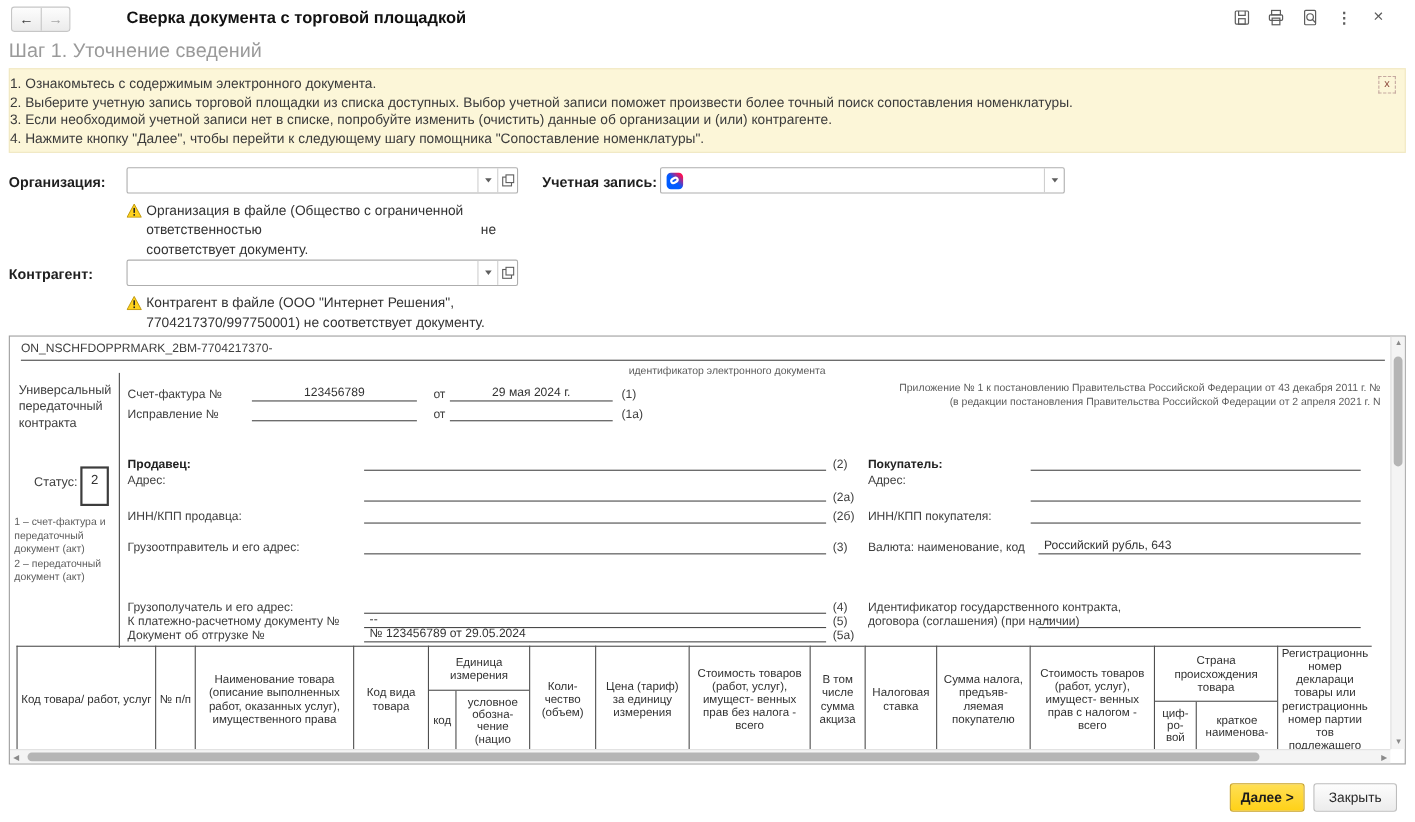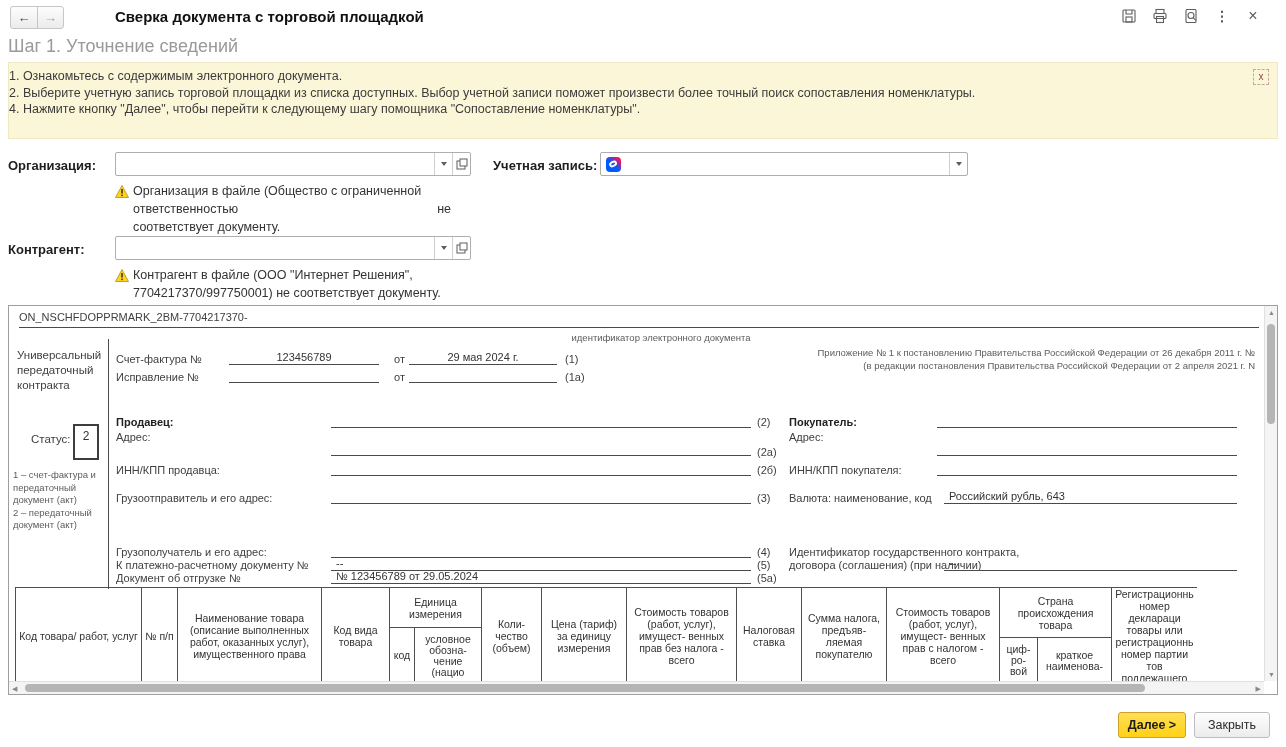--- a/index.html
+++ b/index.html
@@ -106,20 +106,21 @@
   <div class="tb-ic">
       <span style="font-size:16px;">×</span>
     </div>
 </div>
 
 <div class="abs step-title">Шаг 1. Уточнение сведений</div>
 
 <div class="abs info-box">
   <div>1. Ознакомьтесь с содержимым электронного документа.</div>
   <div>2. Выберите учетную запись торговой площадки из списка доступных. Выбор учетной записи поможет произвести более точный поиск сопоставления номенклатуры.</div>
+  <div>3. Если необходимой учетной записи нет в списке, попробуйте изменить (очистить) данные об организации и (или) контрагенте.</div>
   <div>4. Нажмите кнопку "Далее", чтобы перейти к следующему шагу помощника "Сопоставление номенклатуры".</div>
   <div class="info-close">
       <span>x</span>
     </div>
 </div>
 
 <div class="abs flabel" style="left:8px; top:158px;">Организация:</div>
 <div class="abs fgroup" style="left:115px; top:152px; width:356px;">
   <input type="text" style="">
   <div class="dbtn">
@@ -181,21 +182,21 @@
   <div>Контрагент в файле (ООО "Интернет Решения",</div>
   <div>7704217370/997750001) не соответствует документу.</div>
 </div>
 
 <div class="abs preview">
   <div class="dlb" style="left:10px; top:5px;">ON_NSCHFDOPPRMARK_2BM-7704217370-</div>
   <div class="uline" style="left:10px; right:18px; top:10px;"></div>
   <div class="dsm" style="left:402px; top:26px; width:500px; text-align:center;">идентификатор электронного документа</div>
 
   <div class="dsm" style="right:22px; top:40px; width:540px; text-align:right; white-space:normal; line-height:13px;">
-    <div>Приложение № 1 к постановлению Правительства Российской Федерации от 26 декабря 2011 г. №</div>
+    <div>Приложение № 1 к постановлению Правительства Российской Федерации от 43 декабря 2011 г. №</div>
     <div>(в редакции постановления Правительства Российской Федерации от 2 апреля 2021 г. N</div>
   </div>
 
   <div class="dlb" style="left:8px; top:42px; width:92px; white-space:normal; line-height:15px; font-size:11.5px;">Универсальный передаточный контракта</div>
   <div class="vline" style="left:99px; top:33px; height:250px;"></div>
 
   <div class="dlb" style="left:107px; top:47px;">Счет-фактура №</div>
   <div class="ucell" style="left:220px; top:45px; width:150px;">123456789</div>
   <div class="dlb" style="left:385px; top:47px;">от</div>
   <div class="ucell" style="left:400px; top:45px; width:148px;">29 мая 2024 г.</div>
@@ -262,20 +263,21 @@
     <div class="tg" style="width:92px;">
       <div class="tg-head" style="height:40px;">Единица измерения</div>
       <div class="tg-row">
         <div class="tsub" style="width:24px;">код</div>
         <div class="tsub" style="flex:1;">условное обозна- чение (нацио</div>
       </div>
     </div>
     <div class="tc" style="width:60px;">Коли- чество (объем)</div>
     <div class="tc" style="width:85px;">Цена (тариф) за единицу измерения</div>
     <div class="tc" style="width:110px;">Стоимость товаров (работ, услуг), имущест- венных прав без налога - всего</div>
+    <div class="tc" style="width:50px;">В том числе сумма акциза</div>
     <div class="tc" style="width:65px;">Налоговая ставка</div>
     <div class="tc" style="width:85px;">Сумма налога, предъяв- ляемая покупателю</div>
     <div class="tc" style="width:113px;">Стоимость товаров (работ, услуг), имущест- венных прав с налогом - всего</div>
     <div class="tg" style="width:112px;">
       <div class="tg-head" style="height:50px;">Страна происхождения товара</div>
       <div class="tg-row">
         <div class="tsub" style="width:37px;">циф- ро- вой</div>
         <div class="tsub" style="flex:1;">краткое наименова-</div>
       </div>
     </div>

